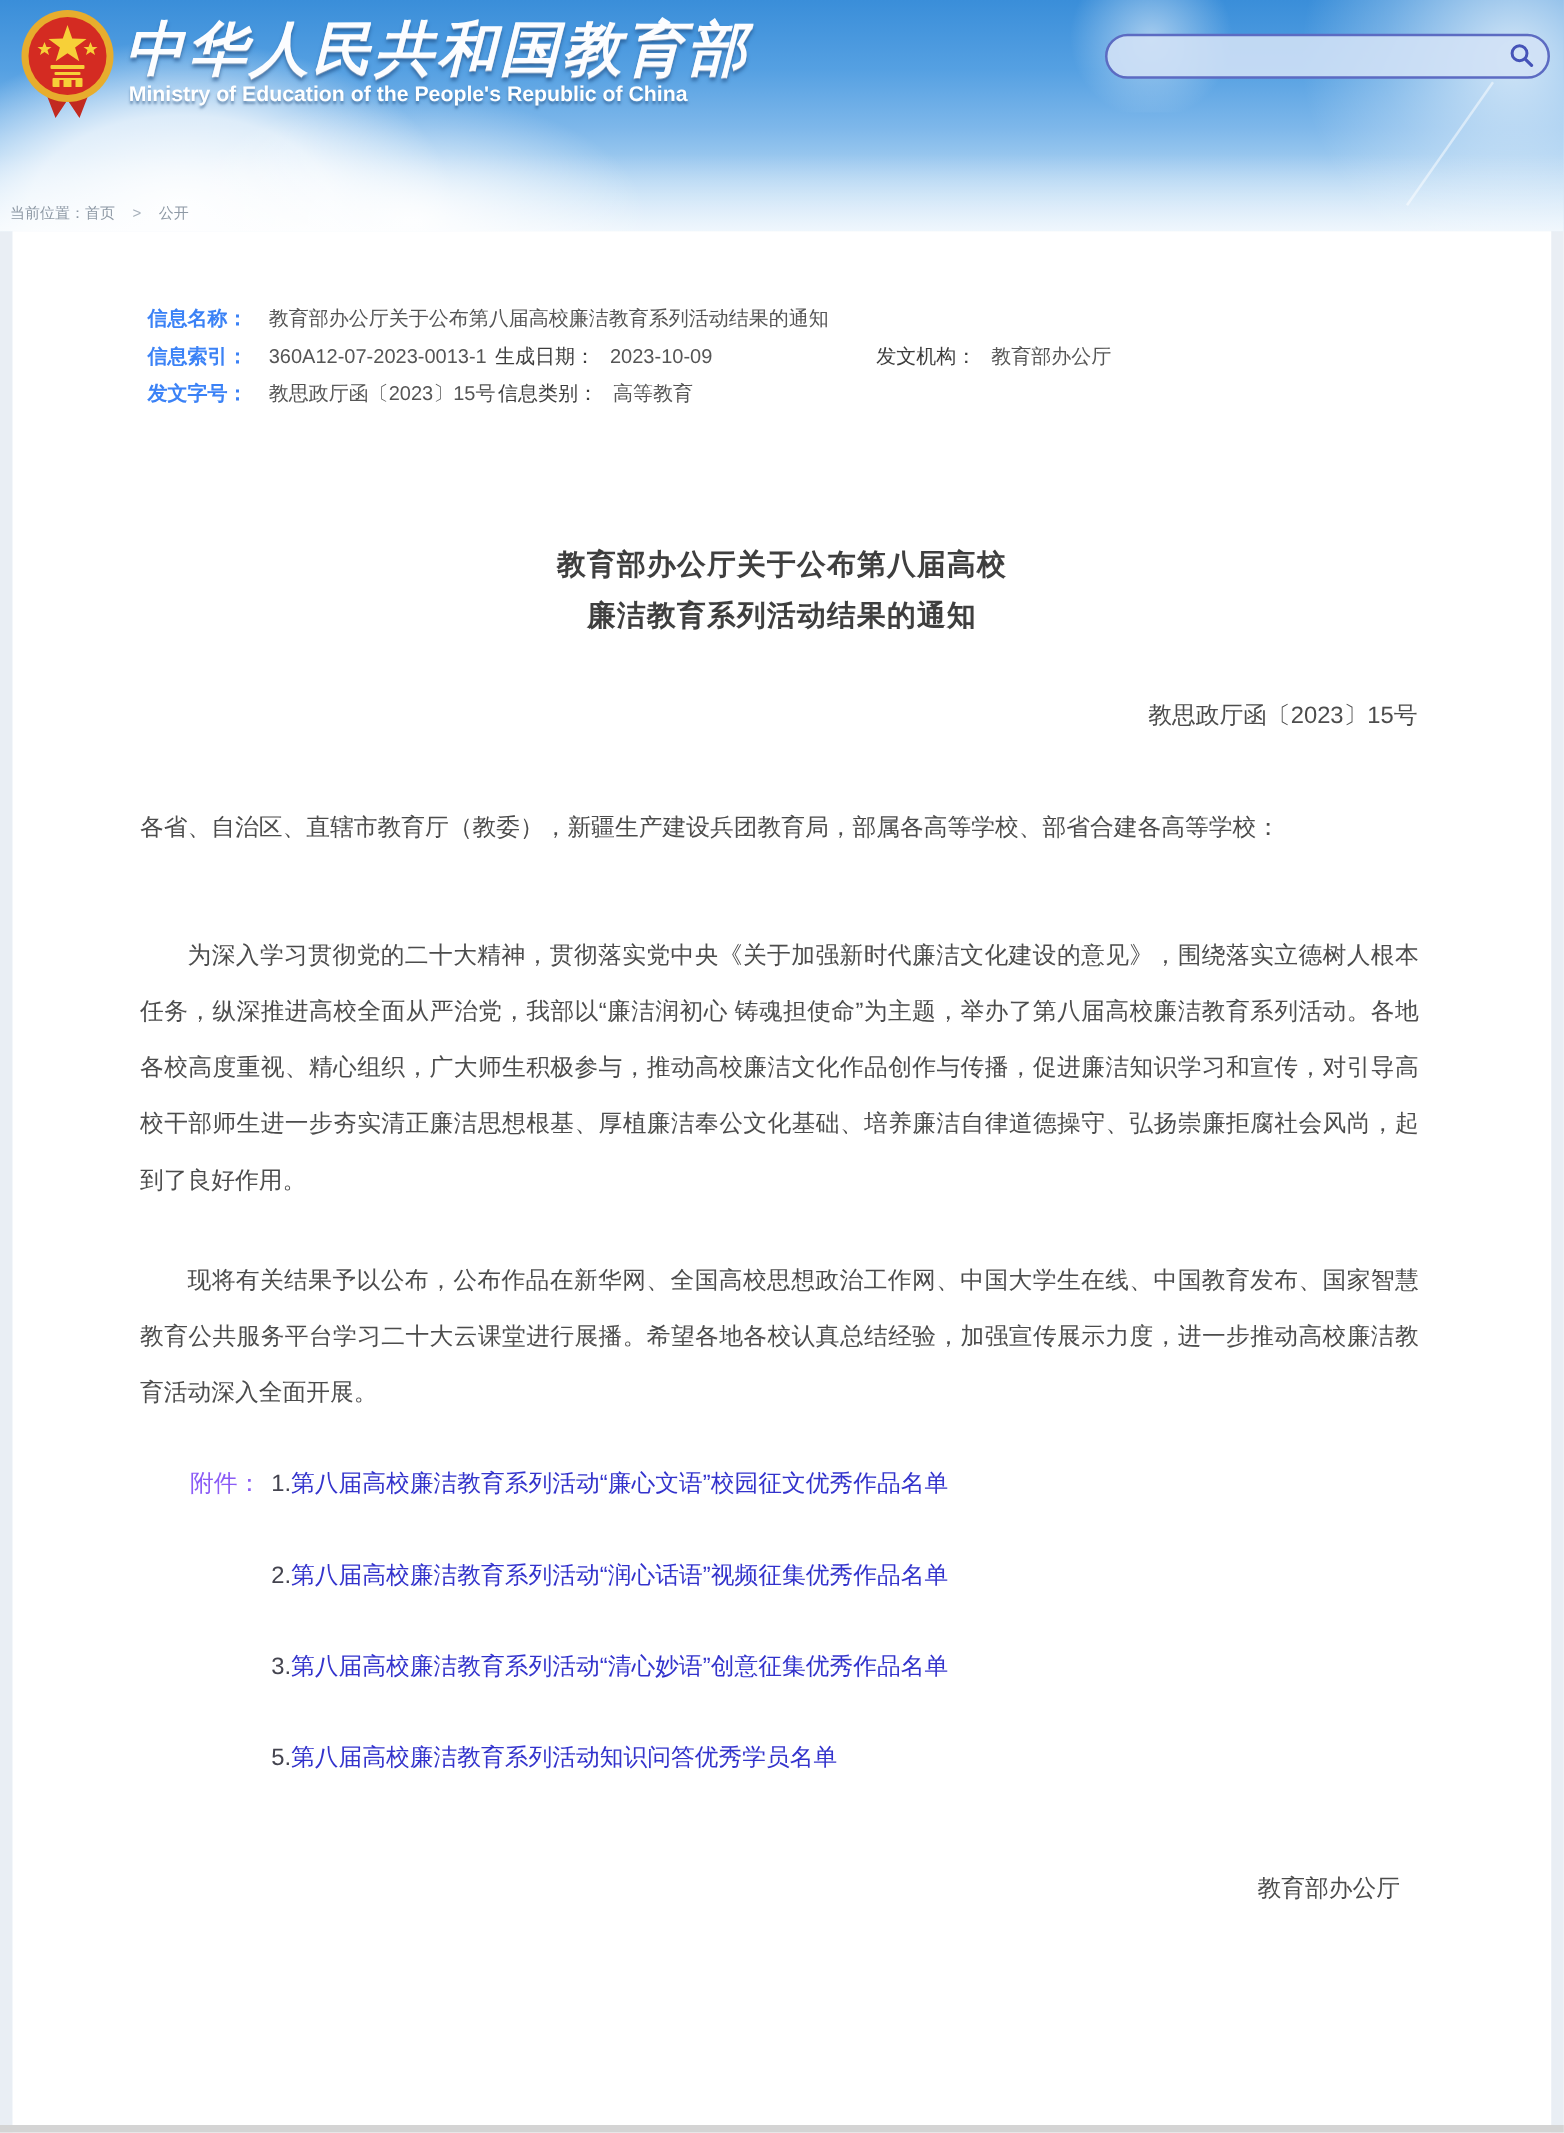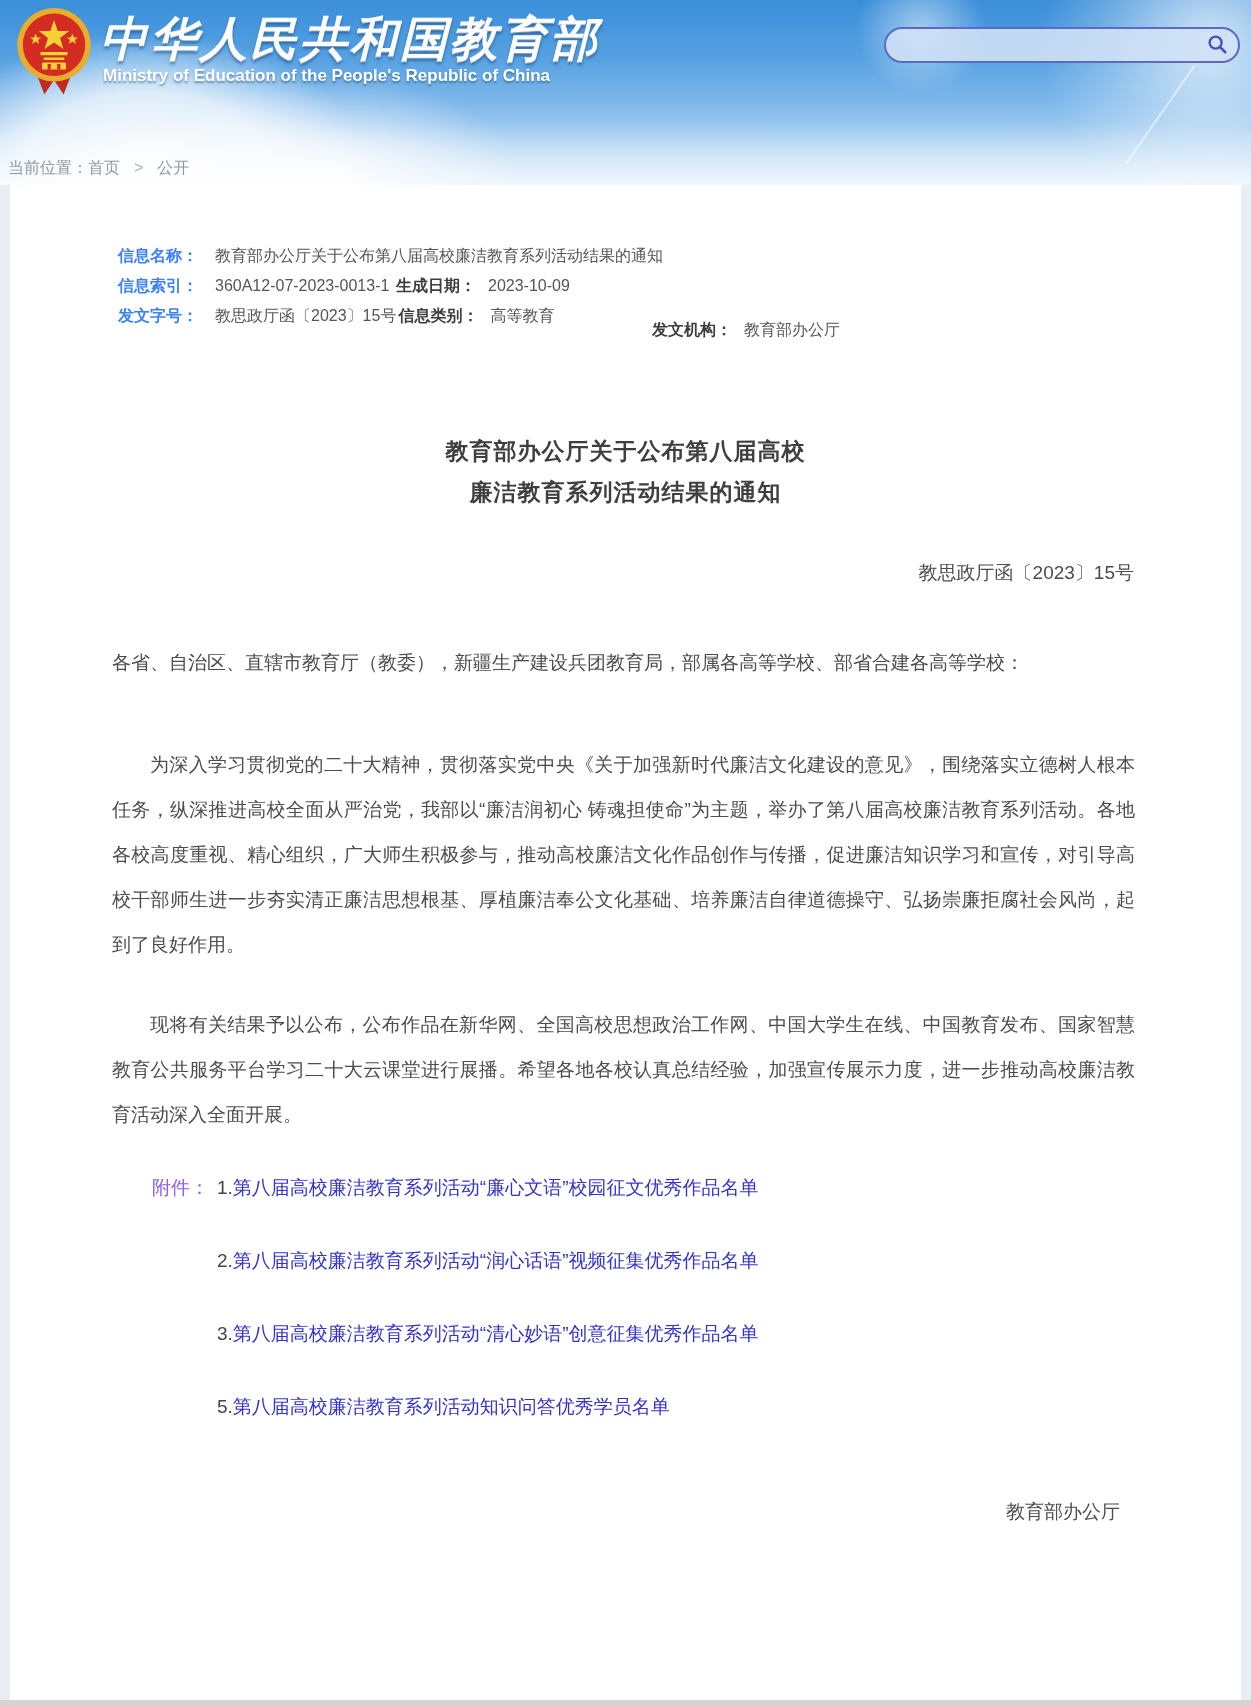--- a/index.html
+++ b/index.html
@@ -54,40 +54,40 @@
   }
   .search-input{
     flex:1; height:100%; border:none; background:transparent; outline:none;
     padding:0 6px 0 16px; font-size:15px; color:#2f3b55;
     font-family:"Liberation Sans","DejaVu Sans",sans-serif;
   }
   .search-button{ border:none; background:none; padding:0 10px 0 0; cursor:pointer; display:flex; align-items:center; }
 
   .breadcrumb{
     position:absolute; left:8px; bottom:6px;
-    font-size:16px; color:#8e99a5; white-space:nowrap;
+    font-size:12px; color:#8e99a5; white-space:nowrap;
   }
   .breadcrumb a{ color:#8e99a5; text-decoration:none; }
   .breadcrumb .sep{ margin:0 14px; color:#a7b1bb; }
 
   
   .content{
     position:absolute; left:10px; top:185px; width:1231px; height:1521px;
     background:#ffffff;
   }
 
   .meta{
     position:absolute; left:108px; top:61px; width:1060px;
     font-size:16px; color:#555555;
   }
   .meta-row{ position:relative; line-height:20px; margin-bottom:10px; white-space:nowrap; }
   .meta-label{ display:inline-block; min-width:88px; font-weight:bold; color:#3b82f6; margin-right:9px; }
   .meta-val-index{ display:inline-block; width:181px; }
-  .meta-agency{ position:absolute; left:534px; top:0;margin-top:44px; }
-  .meta-inline-label{ font-weight:bold; color:#3d3d3d; margin:0 12px 0 2px; }
+  .meta-agency{ position:absolute; left:583px; top:0; }
+  .meta-inline-label{ font-weight:normal; color:#3d3d3d; margin:0 12px 0 2px; }
 
   .doc-title{
     position:absolute; top:246px; left:0; width:100%;
     margin:0; text-align:center;
     font-size:23px; font-weight:bold; color:#3f3f3f; line-height:41px;
     letter-spacing:1px;
   }
 
   .doc-body{
     position:absolute; top:455px; left:102px; width:1023px;

